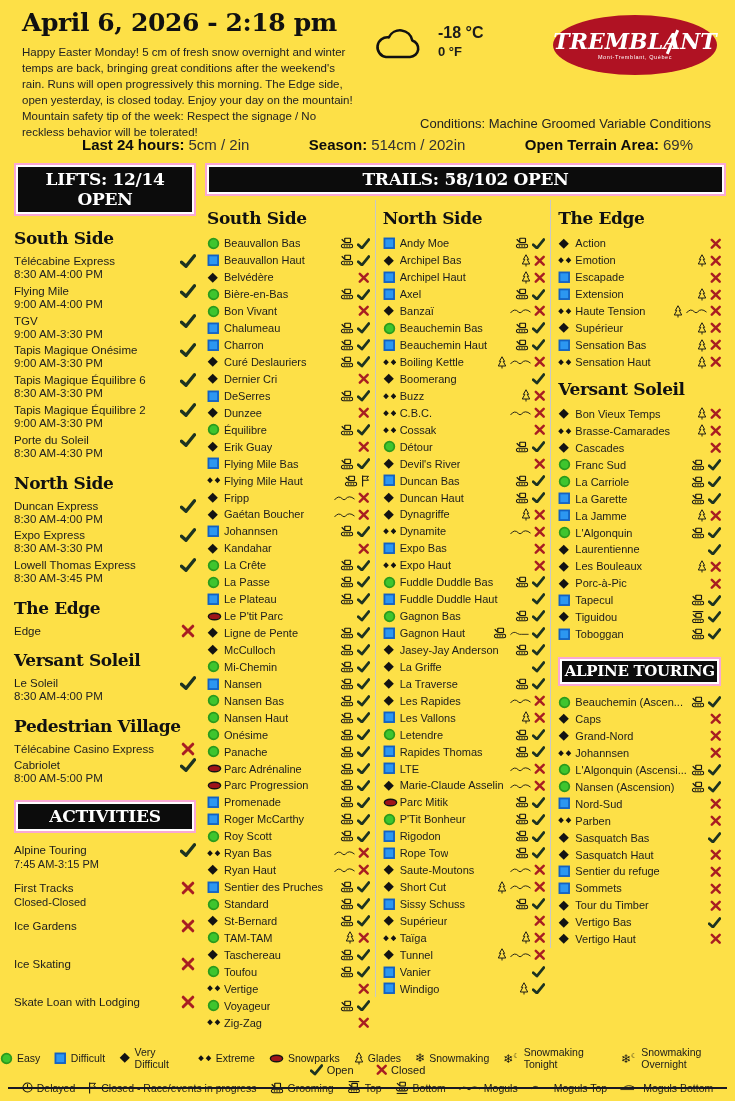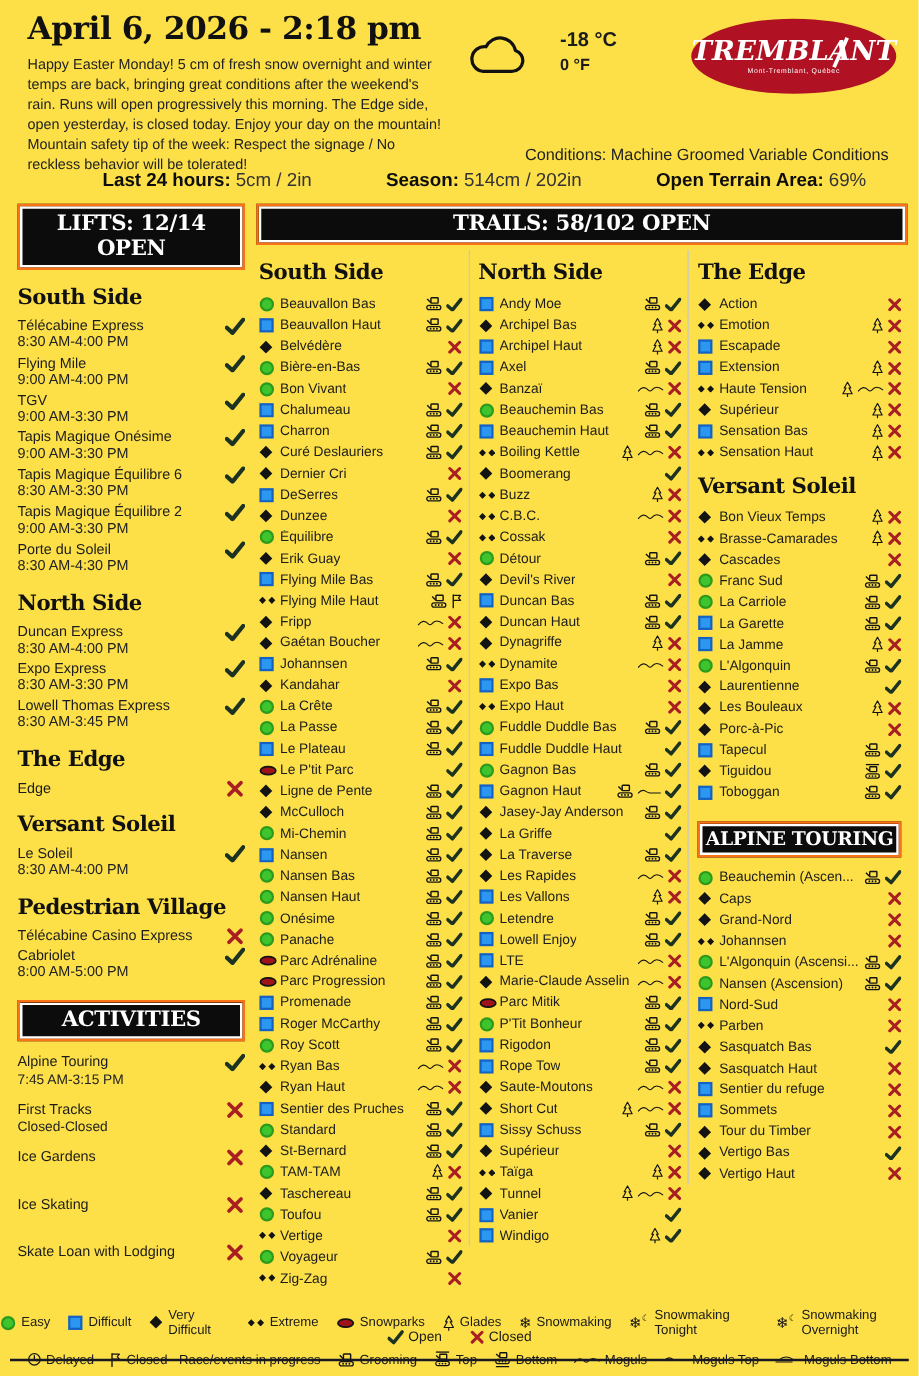--- a/index.html
+++ b/index.html
@@ -4,37 +4,37 @@
 <style>
   html,body{margin:0;padding:0;background:#fff;}
   #page{position:relative;width:735px;height:1101px;background:#fde047;overflow:hidden;
         font-family:"Liberation Sans",sans-serif;color:#1c1c1c;}
   .slab{font-family:"DejaVu Serif",serif;font-weight:bold;letter-spacing:-0.4px;color:#111;}
 
   
   #date-title{position:absolute;left:22px;top:8px;font-size:25px;}
   #message{position:absolute;left:22px;top:44px;width:336px;font-size:11.5px;line-height:1.4;color:#222;}
   #cloud{position:absolute;left:372px;top:26px;}
-  #temps{position:absolute;left:448px;top:23px;line-height:1.3;}
+  #temps{position:absolute;left:438px;top:23px;line-height:1.3;}
   #temp-c{font-weight:bold;font-size:16px;}
   #temp-f{font-weight:bold;font-size:13px;}
   #logo{position:absolute;left:553px;top:15px;width:164px;height:60px;background:#b01223;border-radius:50%;
         display:flex;flex-direction:column;align-items:center;justify-content:center;color:#fff;}
   #logo-name{font-family:"DejaVu Serif",serif;font-style:italic;font-weight:bold;font-size:22px;letter-spacing:0px;line-height:1;}
   #logo-sub{font-size:5.5px;letter-spacing:.6px;margin-top:2px;}
   #logo-slash{position:absolute;left:118px;top:14px;width:3px;height:26px;background:#fff;transform:rotate(24deg);}
   #provider{position:absolute;left:556px;top:84px;display:flex;align-items:center;gap:7px;}
   #telus{font-weight:bold;font-size:13px;letter-spacing:3px;color:#111;}
   #mtninfo{font-size:13px;color:#555;}
   #conditions{position:absolute;right:24px;top:116px;font-size:13px;color:#222;white-space:nowrap;}
   #stats{position:absolute;left:82px;right:42px;top:136px;display:flex;justify-content:space-between;font-size:15px;color:#333;}
   #stats b{color:#0d0d0d;margin-right:4px;}
 
   
-  .bar{background:#0c0c0c;color:#fff;border:2px solid #f97316;box-shadow:inset 0 0 0 2px #fff;
+  .bar{background:#0c0c0c;color:#fff;border:2px solid #f9a8d4;box-shadow:inset 0 0 0 2px #fff;
        text-align:center;font-family:"DejaVu Serif",serif;font-weight:bold;letter-spacing:-0.3px;
        font-size:17px;padding:4px 0 5px;}
   .bar.small{font-size:15px;padding:3px 0 4px;}
 
   
   #lifts-panel{position:absolute;left:14px;top:163px;width:182px;}
   #trails-panel{position:absolute;left:205px;top:163px;width:521px;}
 
   .group-heading,.col-heading{font-family:"DejaVu Serif",serif;font-weight:bold;letter-spacing:-0.4px;
        font-size:17px;color:#111;margin:12px 0 6px 0;}
@@ -2208,21 +2208,21 @@
             </span>
           </div>
           <div class="trow">
             <span class="dif">
               <span class="ic">
                 <svg viewBox="0 0 14 14" width="12.5" height="12.5">
                   <rect x="1.6" y="1.6" width="10.8" height="10.8" fill="#2c97f1" stroke="#1261c3" stroke-width="2"></rect>
                 </svg>
               </span>
             </span>
-            <span class="tname">Lowell Enjoy</span>
+            <span class="tname">Rapides Thomas</span>
             <span class="tics">
               <span class="ic">
                 <svg viewBox="0 0 28 24" width="14" height="12">
                   <rect x="9.5" y="2.5" width="11.5" height="8.5" rx="1" fill="none" stroke="#131313" stroke-width="2.3"></rect>
                   <path d="M9.5 10.5 L3.5 4.5" stroke="#131313" stroke-width="2.3"></path>
                   <rect x="2.8" y="14.5" width="22.5" height="7" rx="3.5" fill="none" stroke="#131313" stroke-width="2.1"></rect>
                   <circle cx="9" cy="18" r="1.5" fill="#131313"></circle>
                   <circle cx="14" cy="18" r="1.5" fill="#131313"></circle>
                   <circle cx="19" cy="18" r="1.5" fill="#131313"></circle>
                 </svg>

